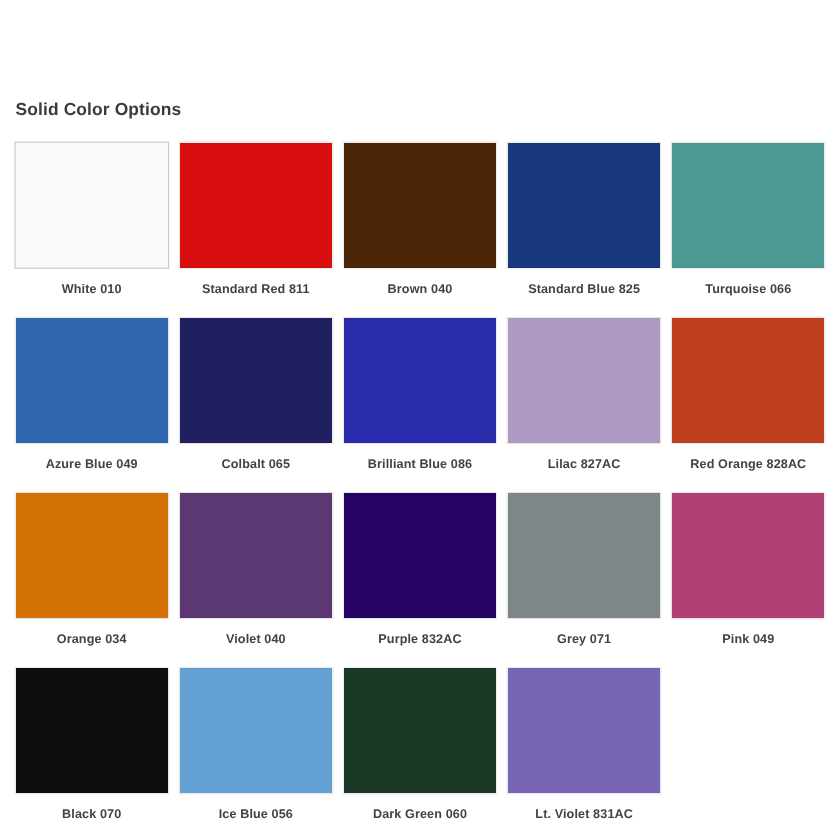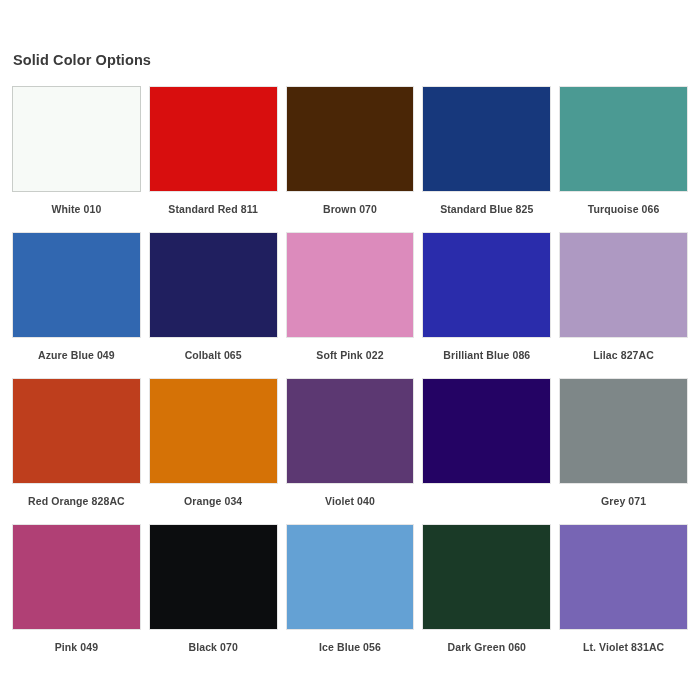--- a/index.html
+++ b/index.html
@@ -12,20 +12,21 @@
     background: #ffffff;
     font-family: "Liberation Sans", sans-serif;
     overflow: hidden;
   }
   .page {
     width: 700px;
     height: 668px;
     box-sizing: border-box;
     padding: 0;
     position: relative;
+    margin-top: 32px;
   }
   .page-title {
     font-size: 14.5px;
     font-weight: bold;
     color: #3a3a3a;
     letter-spacing: 0.1px;
     margin: 0;
     padding: 52px 0 0 13px;
     line-height: 16px;
   }
@@ -77,41 +78,37 @@
       <div class="swatch-cell">
         <div class="swatch-chip light-edge" style="background-color: rgb(247, 250, 247);"></div>
         <div class="swatch-label">White 010</div>
       </div>
       <div class="swatch-cell">
         <div class="swatch-chip" style="background-color: rgb(216, 14, 14);"></div>
         <div class="swatch-label">Standard Red 811</div>
       </div>
       <div class="swatch-cell">
         <div class="swatch-chip" style="background-color: rgb(74, 38, 6);"></div>
-        <div class="swatch-label">Brown 070</div>
+        <div class="swatch-label">Brown 040</div>
       </div>
       <div class="swatch-cell">
         <div class="swatch-chip" style="background-color: rgb(23, 56, 124);"></div>
         <div class="swatch-label">Standard Blue 825</div>
       </div>
       <div class="swatch-cell">
         <div class="swatch-chip" style="background-color: rgb(75, 154, 147);"></div>
         <div class="swatch-label">Turquoise 066</div>
       </div>
       <div class="swatch-cell">
         <div class="swatch-chip" style="background-color: rgb(49, 103, 176);"></div>
         <div class="swatch-label">Azure Blue 049</div>
       </div>
       <div class="swatch-cell">
         <div class="swatch-chip" style="background-color: rgb(32, 31, 95);"></div>
         <div class="swatch-label">Colbalt 065</div>
-      </div>
-      <div class="swatch-cell">
-        <div class="swatch-chip" style="background-color: rgb(220, 139, 188);"></div>
-        <div class="swatch-label">Soft Pink 022</div>
       </div>
       <div class="swatch-cell">
         <div class="swatch-chip" style="background-color: rgb(42, 44, 171);"></div>
         <div class="swatch-label">Brilliant Blue 086</div>
       </div>
       <div class="swatch-cell">
         <div class="swatch-chip" style="background-color: rgb(174, 153, 194);"></div>
         <div class="swatch-label">Lilac 827AC</div>
       </div>
       <div class="swatch-cell">
@@ -121,20 +118,21 @@
       <div class="swatch-cell">
         <div class="swatch-chip" style="background-color: rgb(213, 114, 6);"></div>
         <div class="swatch-label">Orange 034</div>
       </div>
       <div class="swatch-cell">
         <div class="swatch-chip" style="background-color: rgb(92, 56, 114);"></div>
         <div class="swatch-label">Violet 040</div>
       </div>
       <div class="swatch-cell">
         <div class="swatch-chip" style="background-color: rgb(36, 3, 100);"></div>
+        <div class="swatch-label">Purple 832AC</div>
       </div>
       <div class="swatch-cell">
         <div class="swatch-chip" style="background-color: rgb(126, 135, 136);"></div>
         <div class="swatch-label">Grey 071</div>
       </div>
       <div class="swatch-cell">
         <div class="swatch-chip" style="background-color: rgb(176, 64, 117);"></div>
         <div class="swatch-label">Pink 049</div>
       </div>
       <div class="swatch-cell">

